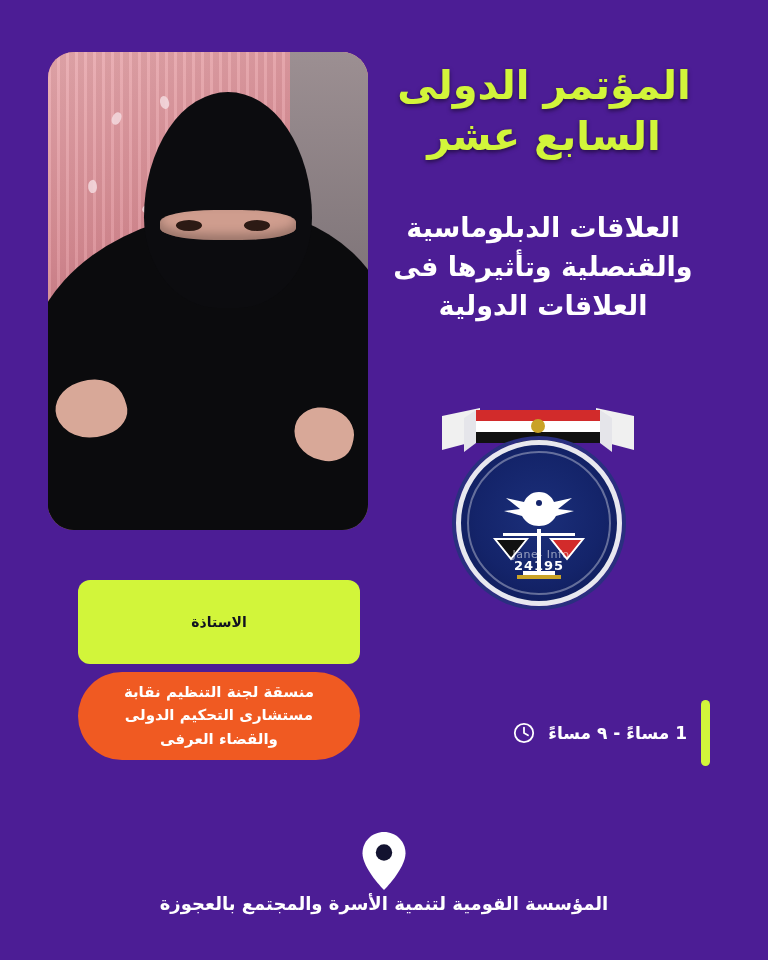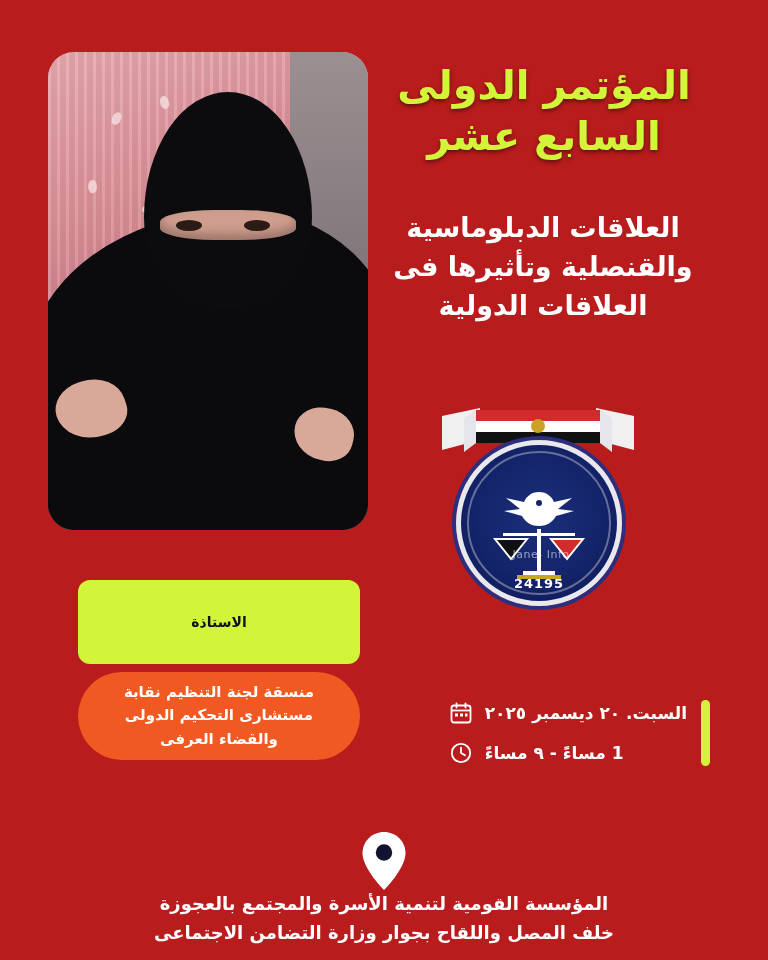--- a/index.html
+++ b/index.html
@@ -5,21 +5,21 @@
   * { box-sizing: border-box; margin: 0; padding: 0; }
   html, body {
     width: 768px; height: 960px;
     background: #12122a;
     font-family: "DejaVu Sans", "Liberation Sans", sans-serif;
     overflow: hidden;
   }
   .poster {
     position: relative;
     width: 768px; height: 960px;
-    background: #b91c1c;
+    background: #4c1d95;
   }
 
   
   .photo-frame {
     position: absolute;
     left: 48px; top: 52px;
     width: 320px; height: 478px;
     border-radius: 26px;
     overflow: hidden;
     background: #b9707a;
@@ -148,21 +148,21 @@
     border-radius: 50%;
     border: 2px solid rgba(255,255,255,.35);
   }
   .emblem-eagle {
     position: absolute; left: 50%; top: 44px; transform: translateX(-50%);
   }
   .emblem-scale {
     position: absolute; left: 50%; top: 78px; transform: translateX(-50%);
   }
   .emblem-num {
-    position: absolute; left: 0; right: 0; bottom: 10px;
+    position: absolute; left: 0; right: 0; bottom: 28px;
     text-align: center; color: #fff; font-size: 13px; font-weight: 700;
     letter-spacing: 1px;
   }
   .emblem-caption {
     position: absolute; left: 0; right: 0; bottom: 12px;
     text-align: center; color: #e7e7f2; font-size: 9px;
   }
   .emblem-watermark {
     position: absolute; left: 0; right: 0; bottom: 40px;
     text-align: center; color: rgba(255,255,255,.55);
@@ -301,42 +301,29 @@
     <div class="title-small">الاستاذة</div>
   </div>
 
   <div class="role-chip">منسقة لجنة التنظيم نقابة مستشارى التحكيم الدولى والقضاء العرفى</div>
 
   <div class="dt-block">
     <div class="dt-bar"></div>
     <div class="dt-rows">
       <div class="dt-row">
         <svg class="dt-ico" viewBox="0 0 24 24">
-          <rect x="2.5" y="4.5" width="19" height="17" rx="2.5" fill="none" stroke="#ffffff" stroke-width="1.8"></rect>
-          <line x1="2.5" y1="9.5" x2="21.5" y2="9.5" stroke="#ffffff" stroke-width="1.8"></line>
-          <line x1="7.5" y1="2.5" x2="7.5" y2="6.5" stroke="#ffffff" stroke-width="1.8" stroke-linecap="round"></line>
-          <line x1="16.5" y1="2.5" x2="16.5" y2="6.5" stroke="#ffffff" stroke-width="1.8" stroke-linecap="round"></line>
-          <rect x="6" y="12.5" width="3" height="3" fill="#ffffff"></rect>
-          <rect x="11" y="12.5" width="3" height="3" fill="#ffffff"></rect>
-          <rect x="16" y="12.5" width="2.5" height="3" fill="#ffffff"></rect>
-        </svg>
-        <span>السبت. ٢٠ ديسمبر ٢٠٢٥</span>
-      </div>
-      <div class="dt-row">
-        <svg class="dt-ico" viewBox="0 0 24 24">
           <circle cx="12" cy="12" r="9.2" fill="none" stroke="#ffffff" stroke-width="1.8"></circle>
           <path d="M12 6.6 L12 12 L16 14.2" fill="none" stroke="#ffffff" stroke-width="1.8" stroke-linecap="round" stroke-linejoin="round"></path>
         </svg>
         <span>1 مساءً - ٩ مساءً</span>
       </div>
     </div>
   </div>
 
   <svg class="loc-pin" viewBox="0 0 54 62">
     <path d="M27 2 C15 2 5.5 11.4 5.5 23.2 C5.5 38.5 27 60 27 60 C27 60 48.5 38.5 48.5 23.2 C48.5 11.4 39 2 27 2 Z" fill="#ffffff"></path>
     <circle cx="27" cy="22.5" r="8.2" fill="#131330"></circle>
   </svg>
   <div class="loc-text">
     <span>المؤسسة القومية لتنمية الأسرة والمجتمع بالعجوزة</span>
-    <span class="loc-line2">خلف المصل واللقاح بجوار وزارة التضامن الاجتماعى</span>
   </div>
 
 </div>
 
 </body></html>

